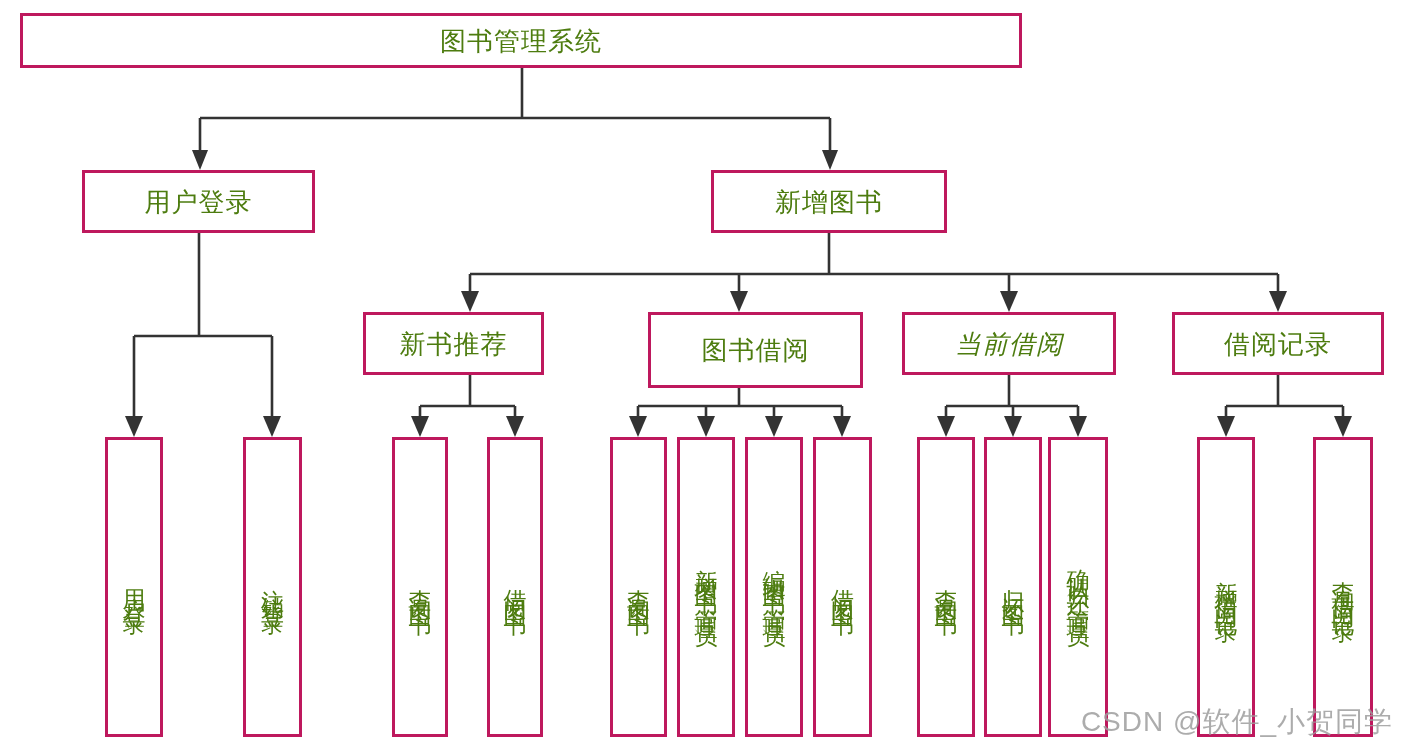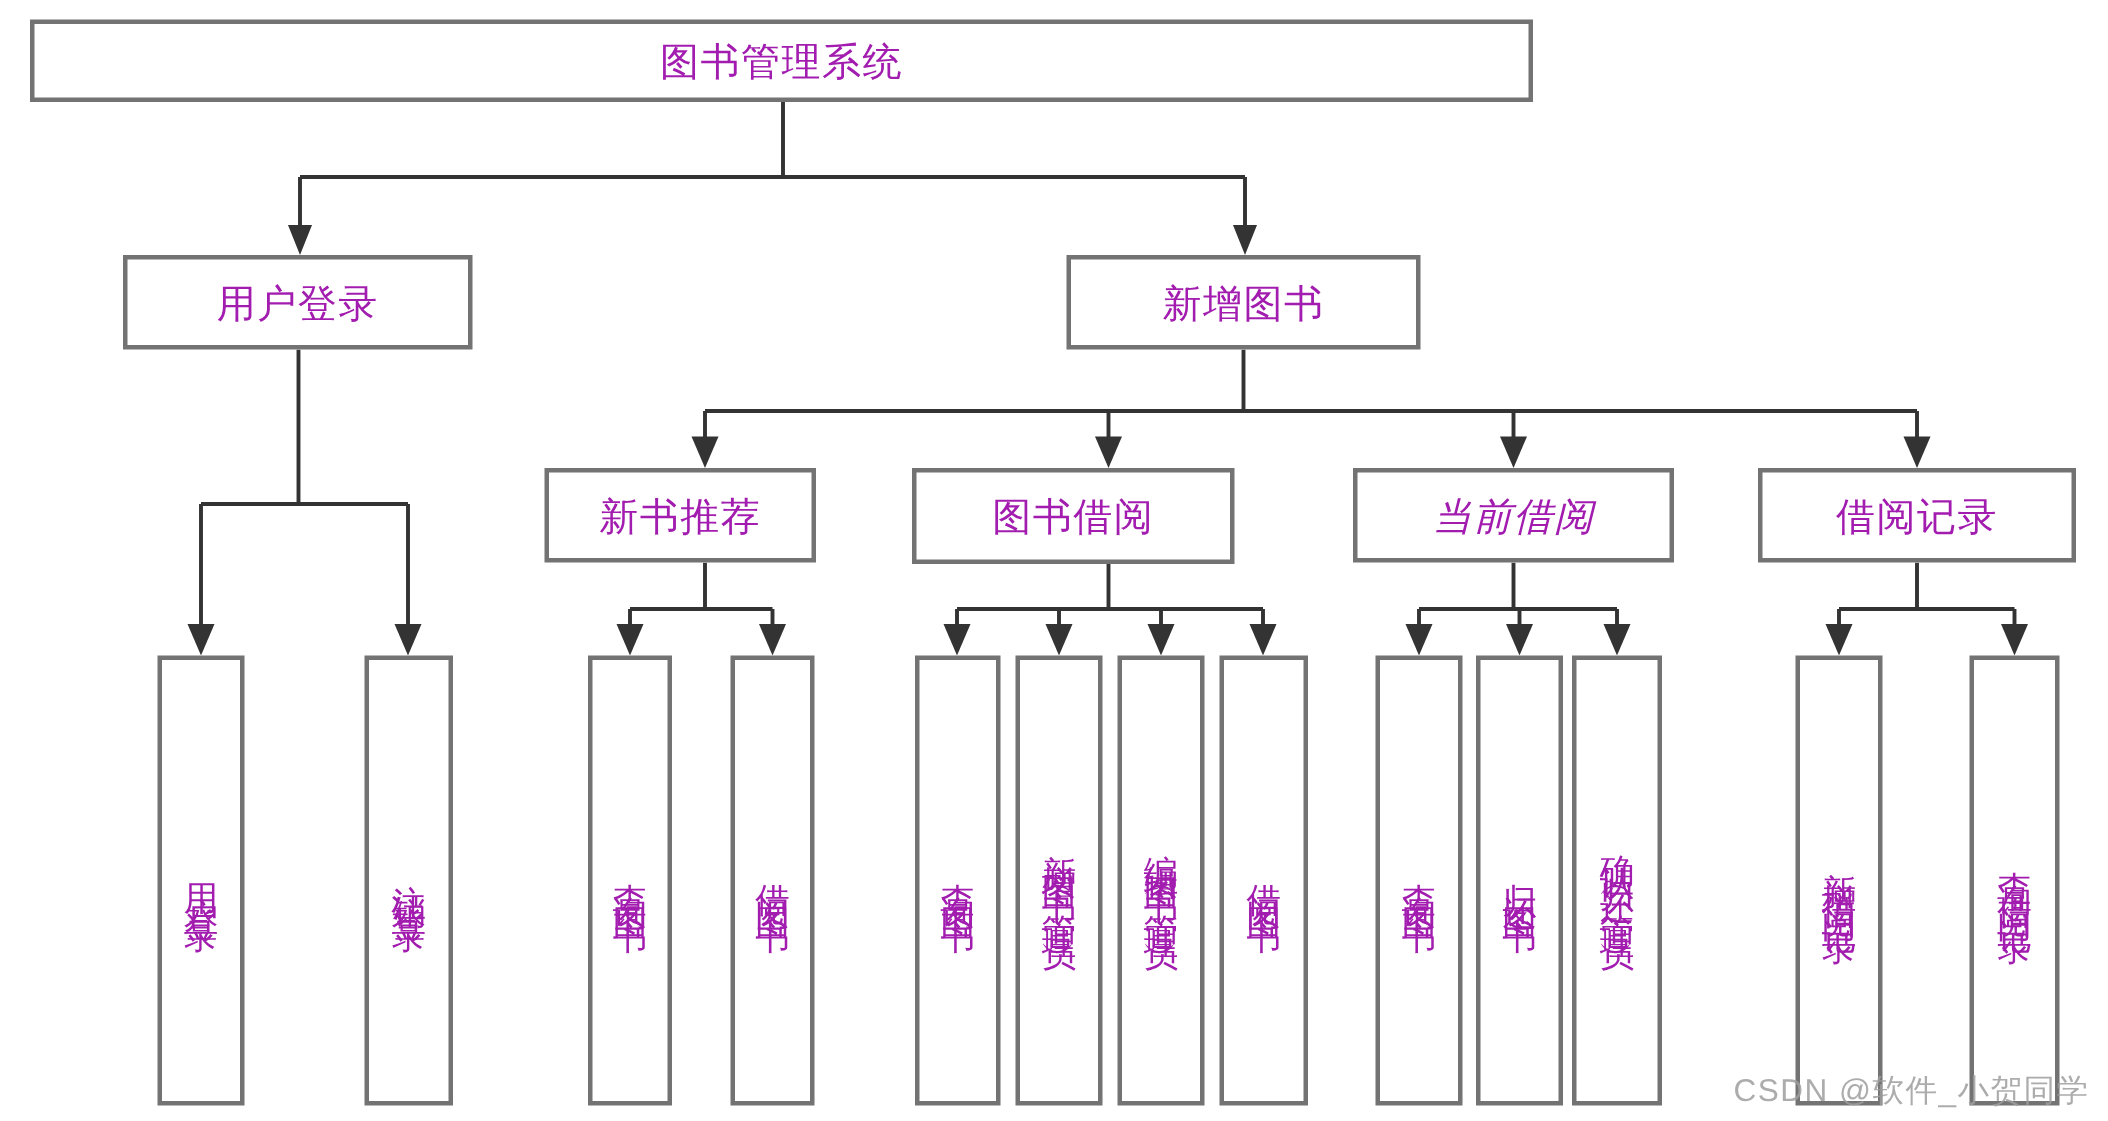--- a/index.html
+++ b/index.html
@@ -13,46 +13,46 @@
   }
   #connectors {
     position: absolute;
     left: 0; top: 0;
     width: 1405px; height: 747px;
     pointer-events: none;
   }
   .box {
     position: absolute;
     box-sizing: border-box;
-    border: 3px solid #737373;
+    border: 3px solid #be185d;
     background: #ffffff;
     display: flex;
     align-items: center;
     justify-content: center;
-    color: #a21caf;
+    color: #4d7c0f;
     text-align: center;
   }
   .h {
     font-size: 26px;
     letter-spacing: 1px;
     white-space: nowrap;
     line-height: 1;
   }
   .v {
     writing-mode: vertical-rl;
     text-orientation: mixed;
     font-size: 23px;
     letter-spacing: 8px;
     line-height: 1;
   }
   #watermark {
     position: absolute;
     right: 12px;
     bottom: 6px;
-    font-size: 21px;
+    font-size: 28px;
     color: rgba(158, 158, 158, 0.85);
     letter-spacing: 1px;
     white-space: nowrap;
     z-index: 10;
   }
 </style>
 </head>
 <body>
 
 <div id="stage">
@@ -103,21 +103,21 @@
       <polygon points="1334,416 1352,416 1343,437"></polygon>
     </g>
   </svg>
 
   <div class="box h" style="left:20px; top:13px; width:1002px; height:55px;">图书管理系统</div>
 
   <div class="box h" style="left:82px; top:170px; width:233px; height:63px;">用户登录</div>
   <div class="box h" style="left:711px; top:170px; width:236px; height:63px;">新增图书</div>
 
   <div class="box h" style="left:363px; top:312px; width:181px; height:63px;">新书推荐</div>
-  <div class="box h" style="left:608px; top:312px; width:215px; height:64px;">图书借阅</div>
+  <div class="box h" style="left:648px; top:312px; width:215px; height:76px;">图书借阅</div>
   <div class="box h" style="left:902px; top:312px; width:214px; height:63px;font-style:italic;">当前借阅</div>
   <div class="box h" style="left:1172px; top:312px; width:212px; height:63px;">借阅记录</div>
 
   <div class="box v" style="left:105px; top:437px; width:58px; height:300px;">用户登录</div>
   <div class="box v" style="left:243px; top:437px; width:59px; height:300px;">注销登录</div>
 
   <div class="box v" style="left:392px; top:437px; width:56px; height:300px;">查询图书</div>
   <div class="box v" style="left:487px; top:437px; width:56px; height:300px;">借阅图书</div>
 
   <div class="box v" style="left:610px; top:437px; width:57px; height:300px;">查询图书</div>

